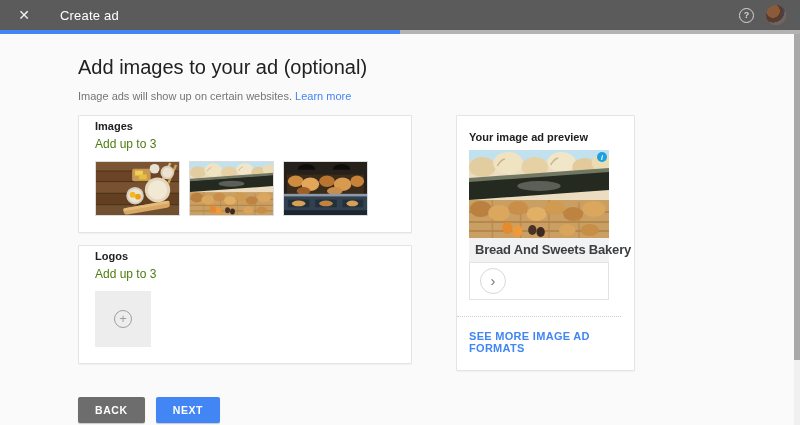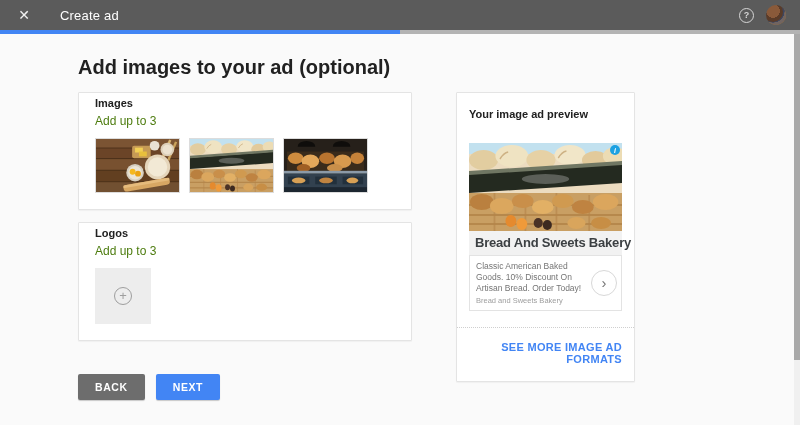--- a/index.html
+++ b/index.html
@@ -40,21 +40,21 @@
   
   .progress-track { height:4px; background:#b3b3b3; position:relative; }
   .progress-fill { height:4px; background:#4285f4; width:50%; }
 
   
   .scrollbar-track { position:absolute; right:0; top:34px; width:6px; height:391px; background:#f0f0f0; }
   .scrollbar-thumb { width:6px; height:326px; background:#a9a9a9; }
 
   
   .content { padding:22px 0 0 78px; }
-  .page-title { font-size:20px; font-weight:700; color:#212121; }
+  .page-title { font-size:20px; font-weight:400; color:#212121; }
   .page-subtext { margin-top:11px; font-size:11px; color:#757575; }
   .learn-more { color:#4285f4; text-decoration:none; cursor:pointer; }
 
   .columns { display:flex; margin-top:13px; align-items:flex-start; }
   .left-col { width:334px; }
   .right-col { width:179px; margin-left:44px; }
 
   .card {
     background:#fff; border:1px solid #e4e4e4; border-radius:1px;
     box-shadow:0 1px 1px rgba(0,0,0,0.04);
@@ -75,22 +75,22 @@
     width:56px; height:56px; background:#ededed; margin-top:10px;
     display:flex; align-items:center; justify-content:center; cursor:pointer;
   }
   .add-circle {
     width:18px; height:18px; border:1px solid #9e9e9e; border-radius:50%;
     display:flex; align-items:center; justify-content:center;
     color:#9e9e9e; font-size:13px; line-height:1; padding-bottom:1px;
   }
 
   
-  .preview-card { padding:15px 12px 14px 12px; }
-  .ad-unit { margin-top:23px; width:155px; width:100%; }
+  .preview-card { padding:15px 25px 14px 12px; }
+  .ad-unit { margin-top:7px; width:155px; width:100%; }
   .ad-image { position:relative; width:100%; height:88px; overflow:hidden; }
   .ad-image svg { display:block; width:100%; height:100%; }
   .adchoices {
     position:absolute; top:2px; right:2px; width:10px; height:10px;
     background:#1ba1e2; border-radius:50%; color:#fff; font-size:7px;
     display:flex; align-items:center; justify-content:center; font-weight:700;
     cursor:pointer; font-style:italic;
   }
   .ad-headline-band { background:#f2f2f2; padding:4px 6px 5px 6px; }
   .ad-headline {
@@ -105,21 +105,21 @@
   .ad-advertiser { font-size:7.5px; color:#9e9e9e; margin-top:2px; }
   .ad-cta {
     flex:none; width:26px; height:26px; border:1px solid #d8d8d8; border-radius:50%;
     background:#fff; display:flex; align-items:center; justify-content:center;
     color:#757575; font-size:15px; line-height:1; cursor:pointer; margin-left:4px;
     padding-bottom:2px;
   }
   .preview-divider { border-top:1px dotted #cfcfcf; margin:16px -12px 0 -12px; }
   .see-more-link {
     display:inline-block; margin-top:13px; font-size:11px; font-weight:700;
-    color:#4285f4; letter-spacing:0.3px; cursor:pointer; text-decoration:none;text-align:right;
+    color:#4285f4; letter-spacing:0.3px; cursor:pointer; text-decoration:none;
   }
 
   
   .footer-actions { display:flex; gap:11px; margin-top:33px; }
   .btn {
     border:none; border-radius:2px; color:#fff; font-family:"Liberation Sans",sans-serif;
     font-size:10.5px; font-weight:700; letter-spacing:0.6px;
     padding:7px 17px; cursor:pointer; box-shadow:0 1px 1px rgba(0,0,0,0.2);
   }
   .btn-back { background:#6d6d6d; }
@@ -142,20 +142,24 @@
   <div class="progress-track">
     <div class="progress-fill" style="width: 50%;"></div>
   </div>
 
   <div class="scrollbar-track">
     <div class="scrollbar-thumb"></div>
   </div>
 
   <div class="content">
     <div class="page-title">Add images to your ad (optional)</div>
+    <div class="page-subtext">
+      <span>Image ads will show up on certain websites.</span>
+      <a class="learn-more">Learn more</a>
+    </div>
 
     <div class="columns">
 
       <div class="left-col">
 
         <div class="card images-card">
           <div class="card-title">Images</div>
           <div class="card-subtitle">Add up to 3</div>
           <div class="thumb-row">
 
@@ -304,24 +308,20 @@
                 <ellipse cx="145" cy="80" rx="11" ry="6" fill="#c78e45"></ellipse>
               </svg>
               <div class="adchoices">i</div>
             </div>
 
             <div class="ad-headline-band">
               <div class="ad-headline">Bread And Sweets Bakery</div>
             </div>
 
             <div class="ad-body">
-              <div class="ad-texts">
-                <div class="ad-desc">Classic American Baked Goods. 10% Discount On Artisan Bread. Order Today!</div>
-                <div class="ad-advertiser">Bread and Sweets Bakery</div>
-              </div>
               <div class="ad-cta">
                 <span>›</span>
               </div>
             </div>
           </div>
 
           <div class="preview-divider"></div>
           <a class="see-more-link">SEE MORE IMAGE AD FORMATS</a>
         </div>
       </div>

